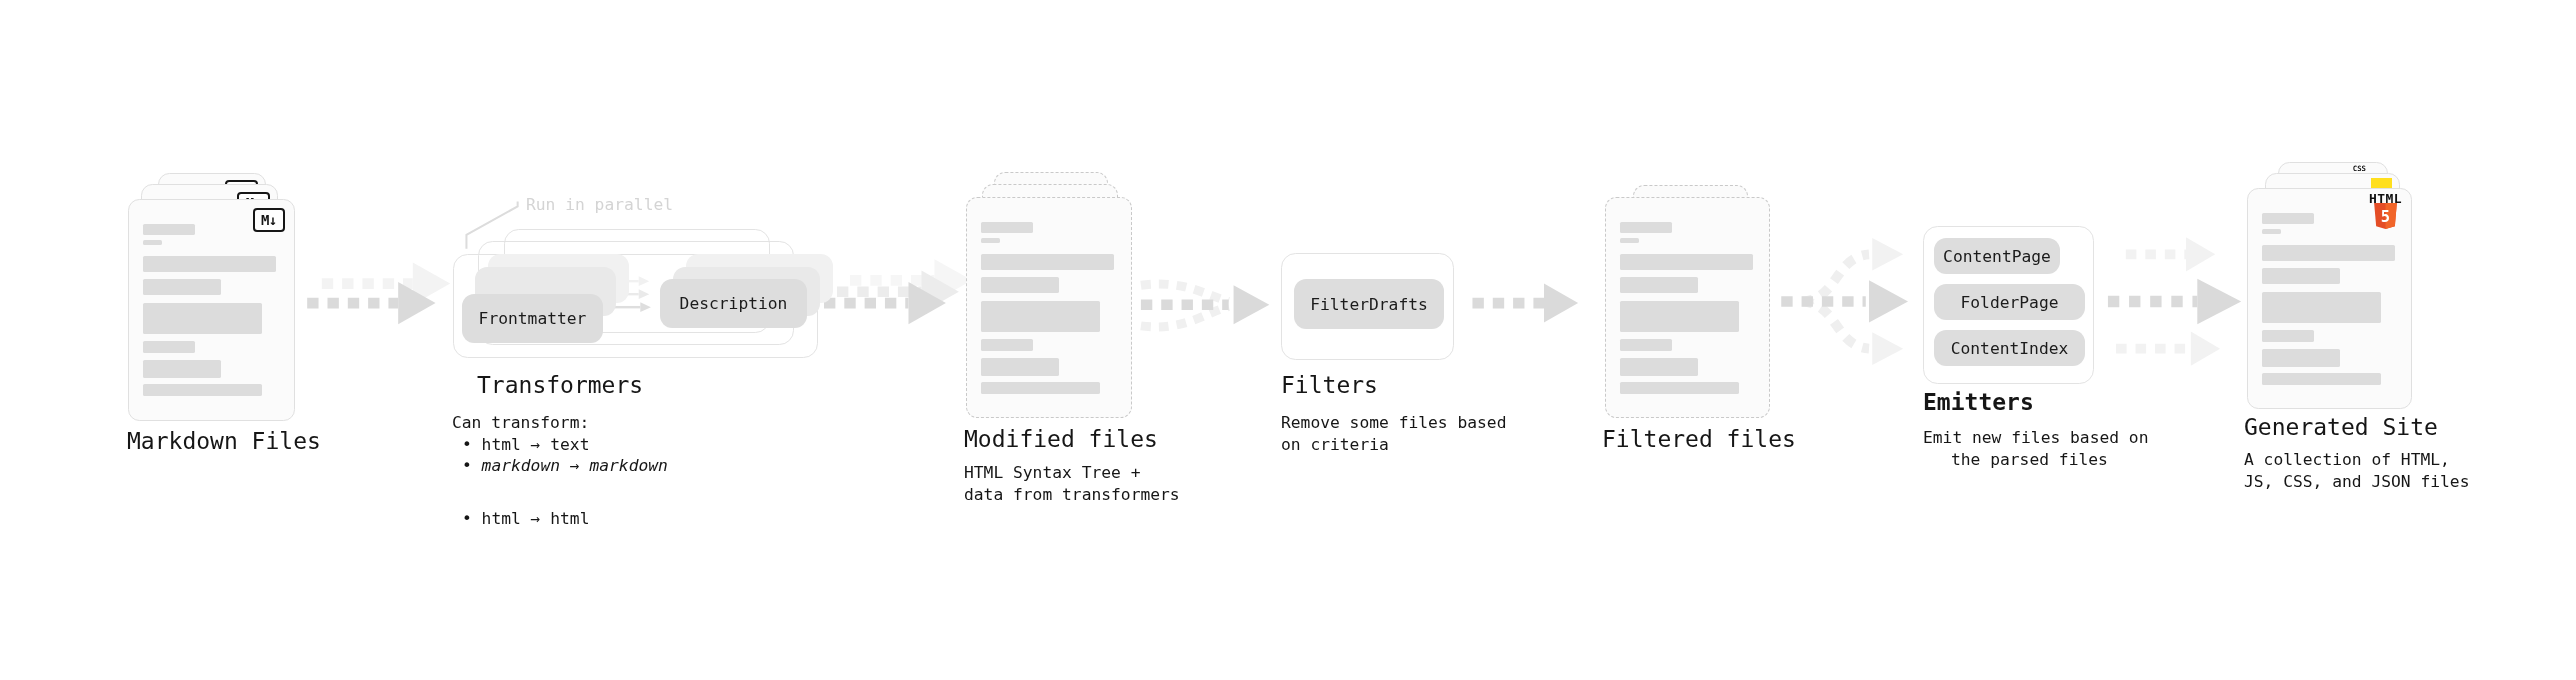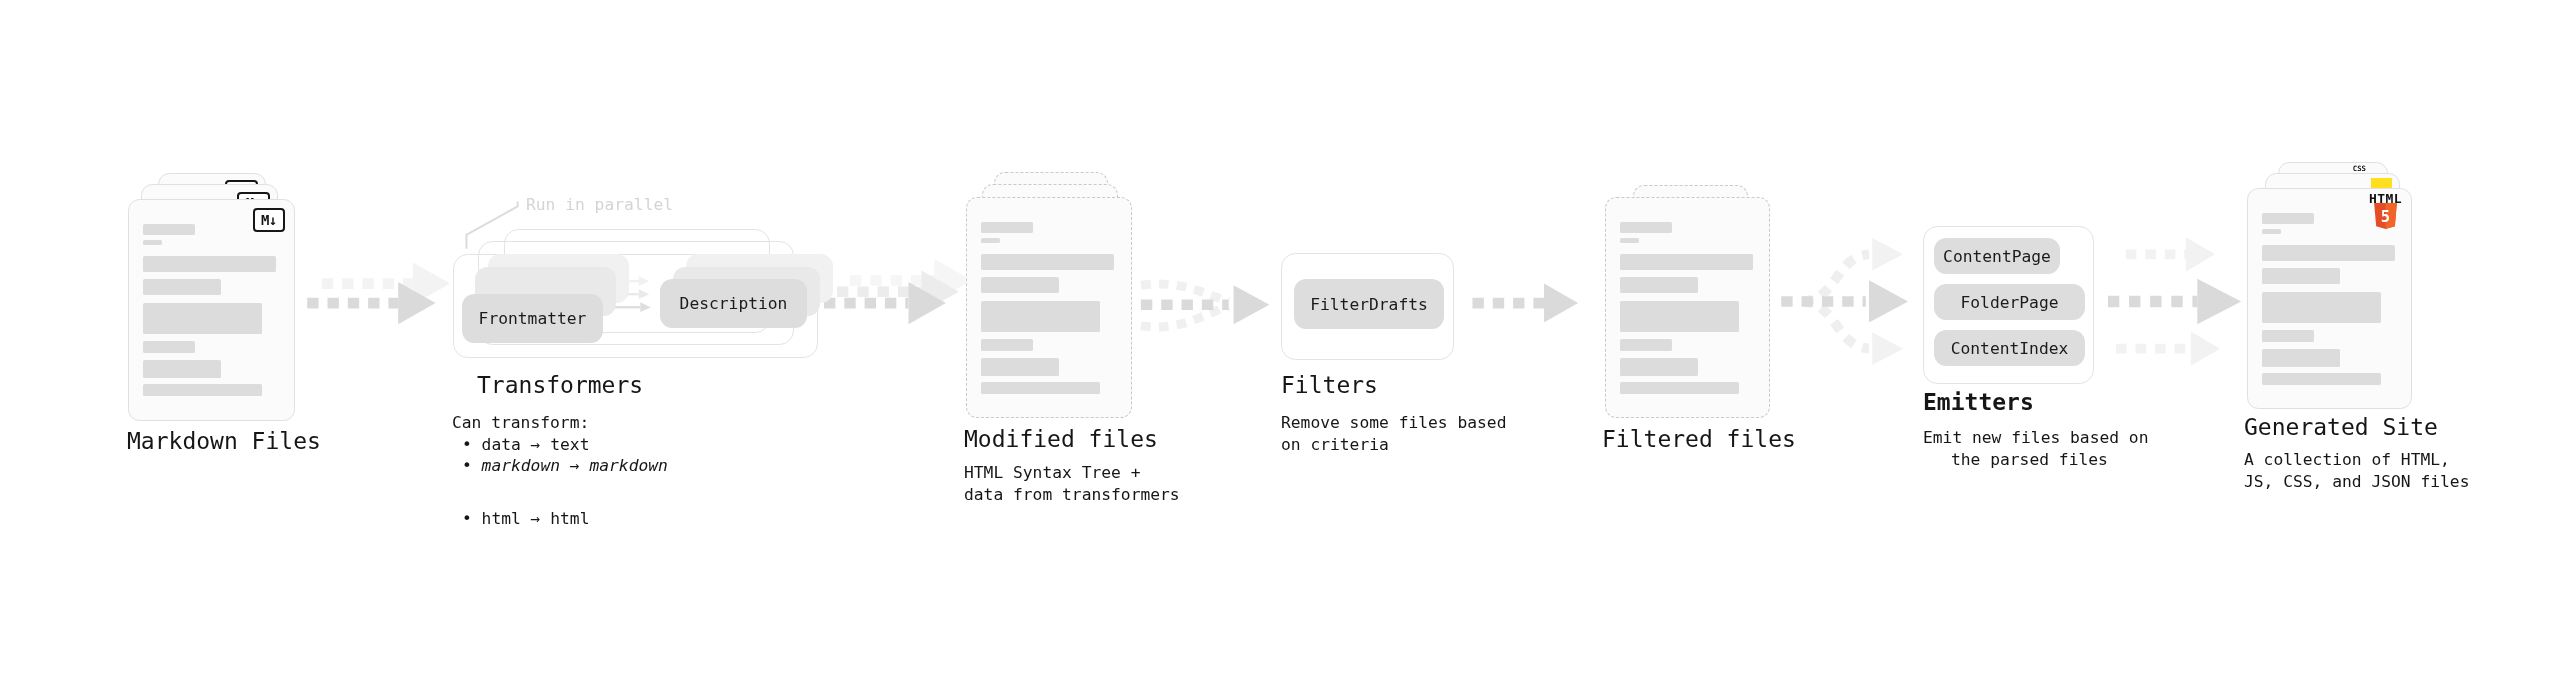--- a/index.html
+++ b/index.html
@@ -143,21 +143,21 @@
     <div class="pill ghost2" style="left:488px;top:254px;width:141px;height:49px;"></div>
     <div class="pill ghost2" style="left:686px;top:254px;width:147px;height:49px;"></div>
     <div class="pill ghost1" style="left:475px;top:267px;width:141px;height:49px;"></div>
     <div class="pill ghost1" style="left:673px;top:267px;width:147px;height:49px;"></div>
     <div class="pill front" style="left:462px;top:294px;width:141px;height:49px;">Frontmatter</div>
     <div class="pill front" style="left:660px;top:279px;width:147px;height:49px;">Description</div>
 
     <div class="note" style="left:526px;top:195px;">Run in parallel</div>
     <div class="caption" style="left:477px;top:372px;">Transformers</div>
     <div class="subtext" style="left:452px;top:413px;">Can transform:</div>
-    <div class="subtext" style="left:462px;top:435px;">• data → text</div>
+    <div class="subtext" style="left:462px;top:435px;">• html → text</div>
     <div class="subtext" style="left:462px;top:456px;font-style:italic;">• markdown → markdown</div>
     <div class="subtext" style="left:462px;top:477px;margin-top:32px;">• html → html</div>
   </div>
 
   <div class="abs">
     <div class="file-card dashed" style="left:994px;top:172px;width:114px;height:57px;"></div>
     <div class="file-card dashed" style="left:982px;top:184px;width:136px;height:65px;"></div>
     <div class="file-card dashed" style="left:966px;top:197px;width:166px;height:221px;">
       <div class="bars">
           <div class="bar" style="width: 52px; height: 10.6px; margin-bottom: 4.9px;"></div>

